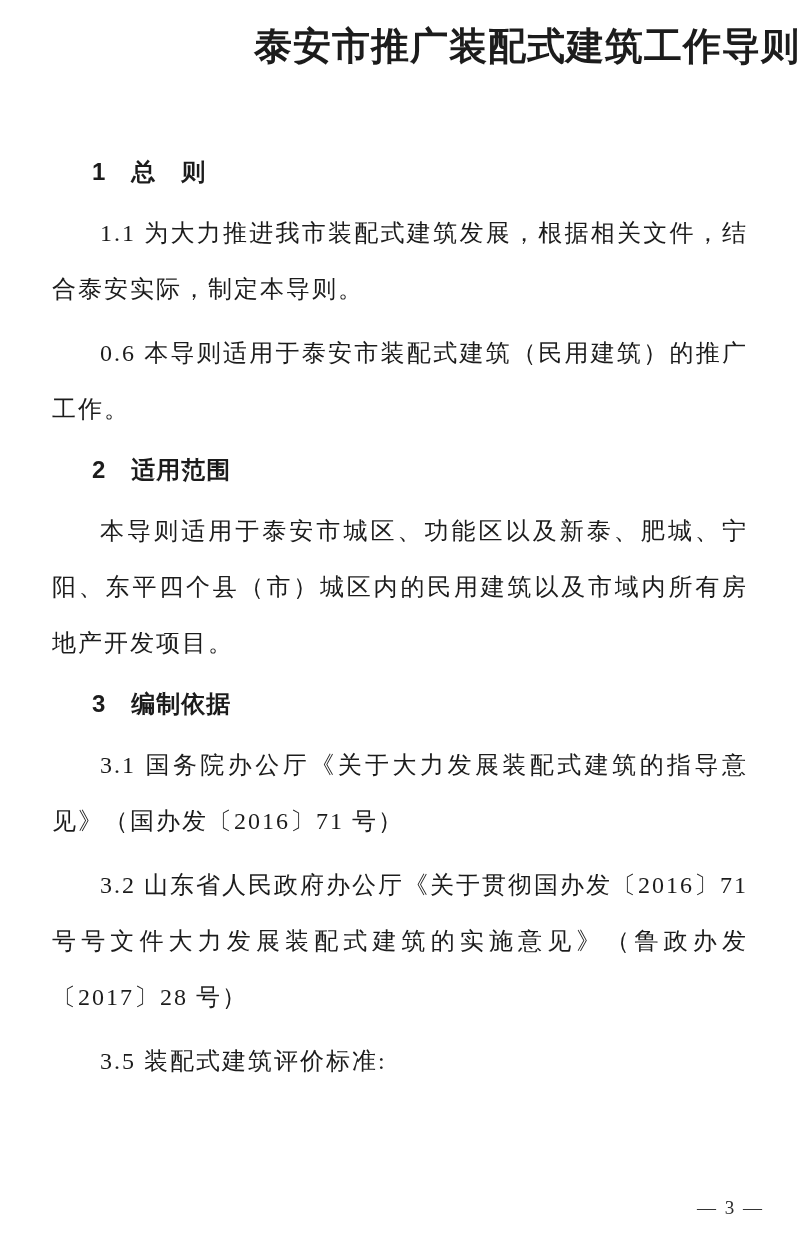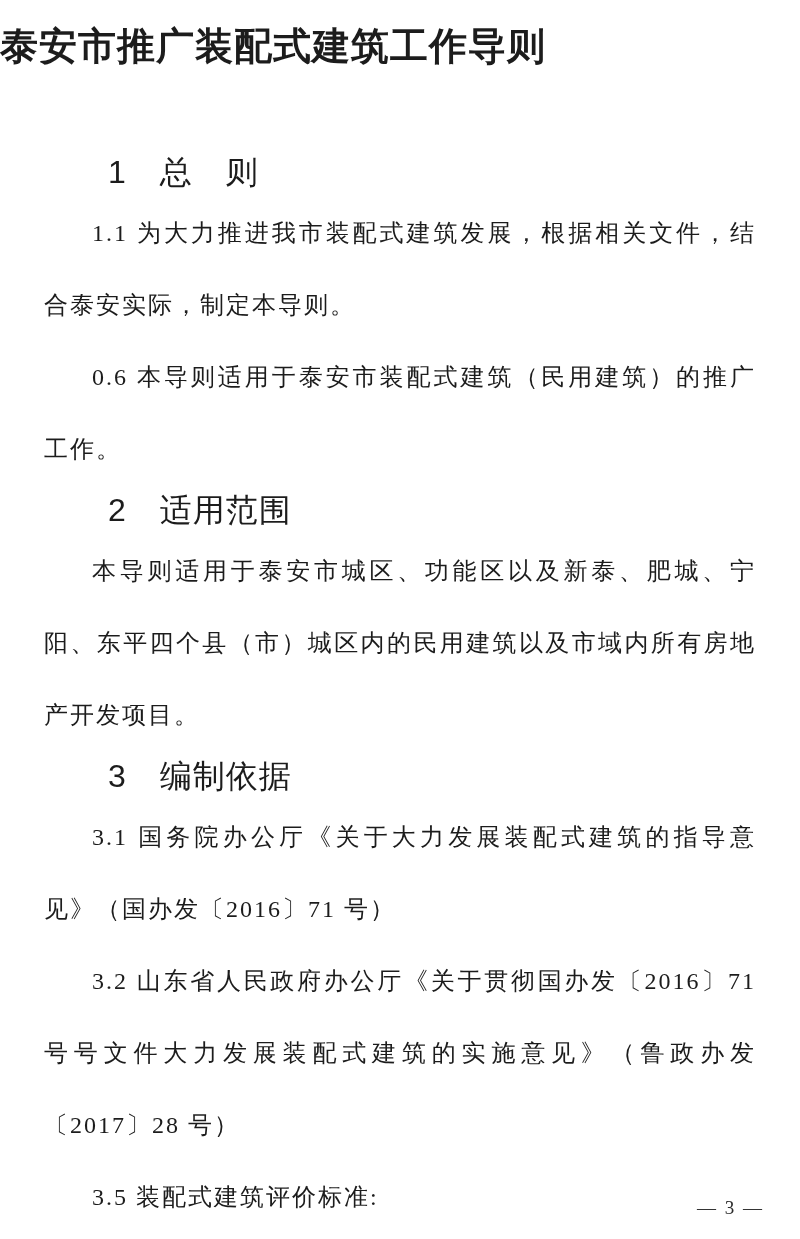--- a/index.html
+++ b/index.html
@@ -12,48 +12,48 @@
     width: 800px;
     height: 1239px;
     margin: 0 auto;
     background: #ffffff;
     color: #1c1c1c;
     overflow: hidden;
   }
   .doc-title {
     margin: 0;
     padding-top: 24px;
-    text-align: left;
+    text-align: right;
     font-family: "Liberation Serif", serif;
     font-weight: 700;
     font-size: 38px;
     line-height: 1.2;
     letter-spacing: 1px;
   }
   .doc-body {
     position: absolute;
     top: 147px;
     left: 44px;
     right: 44px;
   }
   .sec-heading {
     margin: 0;
     font-family: "Liberation Sans", sans-serif;
-    font-weight: 400;
-    font-size: 32px;
+    font-weight: 700;
+    font-size: 24px;
     line-height: 50px;
     text-indent: 2em;
     letter-spacing: 1px;
   }
   .para {
-    margin: 0;
+    margin: 8px;
     font-family: "Liberation Serif", serif;
     font-weight: 400;
     font-size: 24px;
-    line-height: 72px;
+    line-height: 56px;
     text-indent: 2em;
     text-align: justify;
     letter-spacing: 2px;
   }
   .page-number {
     position: absolute;
     right: 36px;
     bottom: 20px;
     font-family: "Liberation Serif", serif;
     font-size: 19px;

